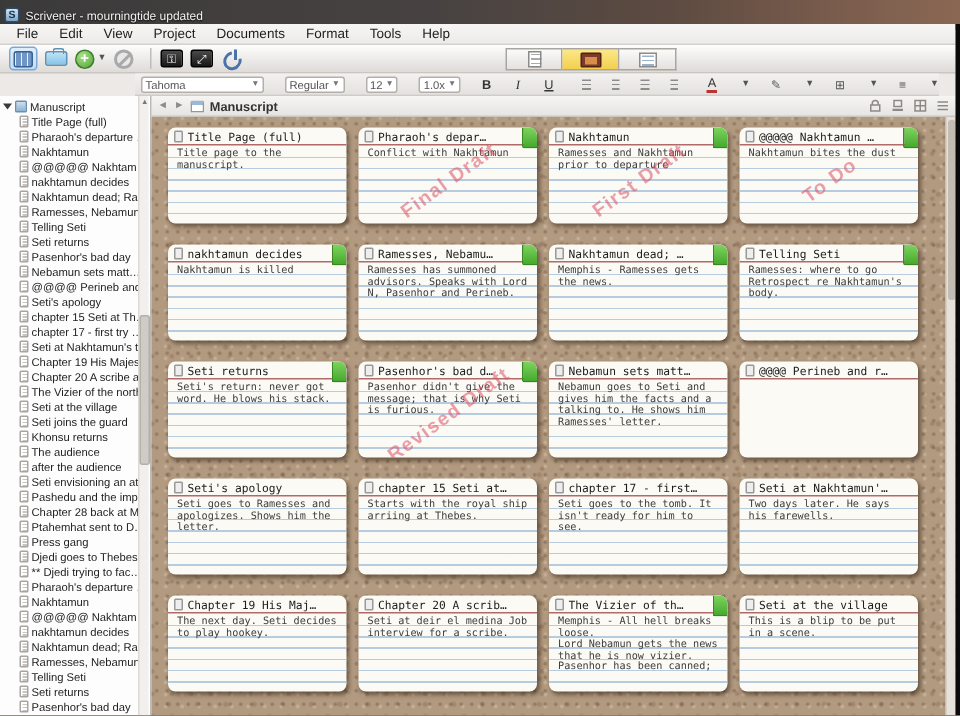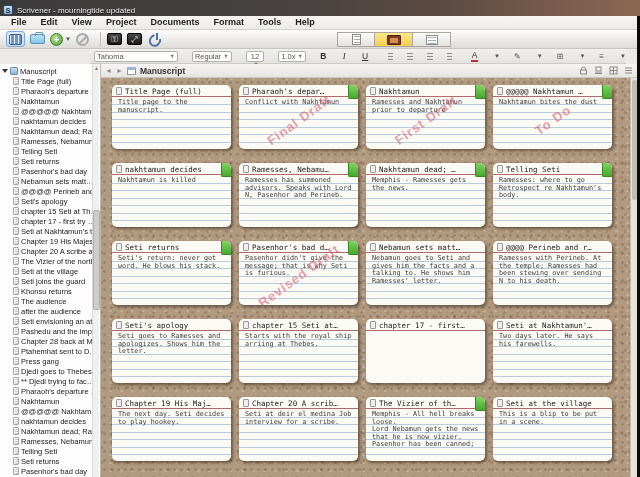--- a/index.html
+++ b/index.html
@@ -12,21 +12,21 @@
     background:linear-gradient(90deg,#3b3a3a 0%,#474241 45%,#5d4b41 70%,#7b5d4d 88%,#8a6753 100%);
     display:flex; align-items:center; padding-left:3px; gap:4px; }
   .app-icon { width:10px; height:10px; background:linear-gradient(#cfe2f0,#7fa6c8); border:1px solid #2f4a66; border-radius:2px;
     color:#13334e; font-size:7px; font-weight:bold; text-align:center; line-height:9px; }
   .titlebar .title { color:#f2f2f2; font-size:8px; text-shadow:0 1px 1px #000; }
 
   
   .menubar { position:absolute; left:0; top:16px; width:637px; height:14px;
     background:linear-gradient(#f7f6f5,#ecebe9); border-bottom:1px solid #d4d1cd;
     display:flex; align-items:center; padding-left:4px; }
-  .menu-item { font-size:9px; color:#1d1d1d; padding:0 7px; line-height:13px;font-weight:bold; }
+  .menu-item { font-size:9px; color:#1d1d1d; padding:0 7px; line-height:13px; }
 
   
   .toolbar { position:absolute; left:0; top:30px; width:637px; height:19px;
     background:linear-gradient(#fdfdfd,#dedbd8); border-bottom:1px solid #c9c5c1;
     display:flex; align-items:center; padding-left:6px; }
   .tb-btn { height:16px; display:flex; align-items:center; justify-content:center; margin-right:5px; }
   .tb-pressed { border:1px solid #7da7d9; background:linear-gradient(#dfeefc,#c2ddf5); border-radius:3px; padding:0 2px; }
   .icon-binder { width:13px; height:11px; background:#6f96c6; border:1px solid #38618f; border-radius:2px;
     background-image:repeating-linear-gradient(90deg, rgba(255,255,255,.85) 0 1px, transparent 1px 4px); }
   .icon-case { width:15px; height:10px; background:linear-gradient(#bfe3f7,#86c4e8); border:1px solid #5a93b8; border-radius:2px; position:relative; }
@@ -186,21 +186,21 @@
 
   <div class="formatbar">
     <span class="combo" style="width:130px;">
         <span>Tahoma</span>
         <span class="car">▼</span>
       </span>
     <span class="combo" style="width:46px;">
         <span>Regular</span>
         <span class="car">▼</span>
       </span>
-    <span class="combo" style="width:26px;flex-direction:column;">
+    <span class="combo" style="width:26px;">
         <span>12</span>
         <span class="car">▼</span>
       </span>
     <span class="combo" style="width:34px;">
         <span>1.0x</span>
         <span class="car">▼</span>
       </span>
     <span class="fmt-btn" style="font-weight:bold;">B</span>
     <span class="fmt-btn" style="font-style:italic; font-family:'Liberation Serif',serif;">I</span>
     <span class="fmt-btn" style="text-decoration:underline;">U</span>
@@ -525,21 +525,20 @@
 
         <div class="card-body">Nebamun goes to Seti and gives him the facts and a talking to. He shows him Ramesses' letter.</div>
 
       </div>
         <div class="card">
         <div class="card-head">
           <span class="doc-ic"></span>
           <span class="card-title">@@@@ Perineb and r…</span>
         </div>
 
-        <div class="card-body">Ramesses with Perineb.  At the temple; Ramesses had been stewing over sending N to his death.</div>
 
       </div>
         <div class="card">
         <div class="card-head">
           <span class="doc-ic"></span>
           <span class="card-title">Seti's apology</span>
         </div>
 
         <div class="card-body">Seti goes to Ramesses and apologizes.  Shows him the letter.</div>
 
@@ -552,20 +551,21 @@
 
         <div class="card-body">Starts with the royal ship arriing at Thebes.</div>
 
       </div>
         <div class="card">
         <div class="card-head">
           <span class="doc-ic"></span>
           <span class="card-title">chapter 17 - first…</span>
         </div>
 
+        <div class="card-body">Seti goes to the tomb.  It isn't ready for him to see.</div>
 
       </div>
         <div class="card">
         <div class="card-head">
           <span class="doc-ic"></span>
           <span class="card-title">Seti at Nakhtamun'…</span>
         </div>
 
         <div class="card-body">Two days later. He says his farewells.</div>
 

